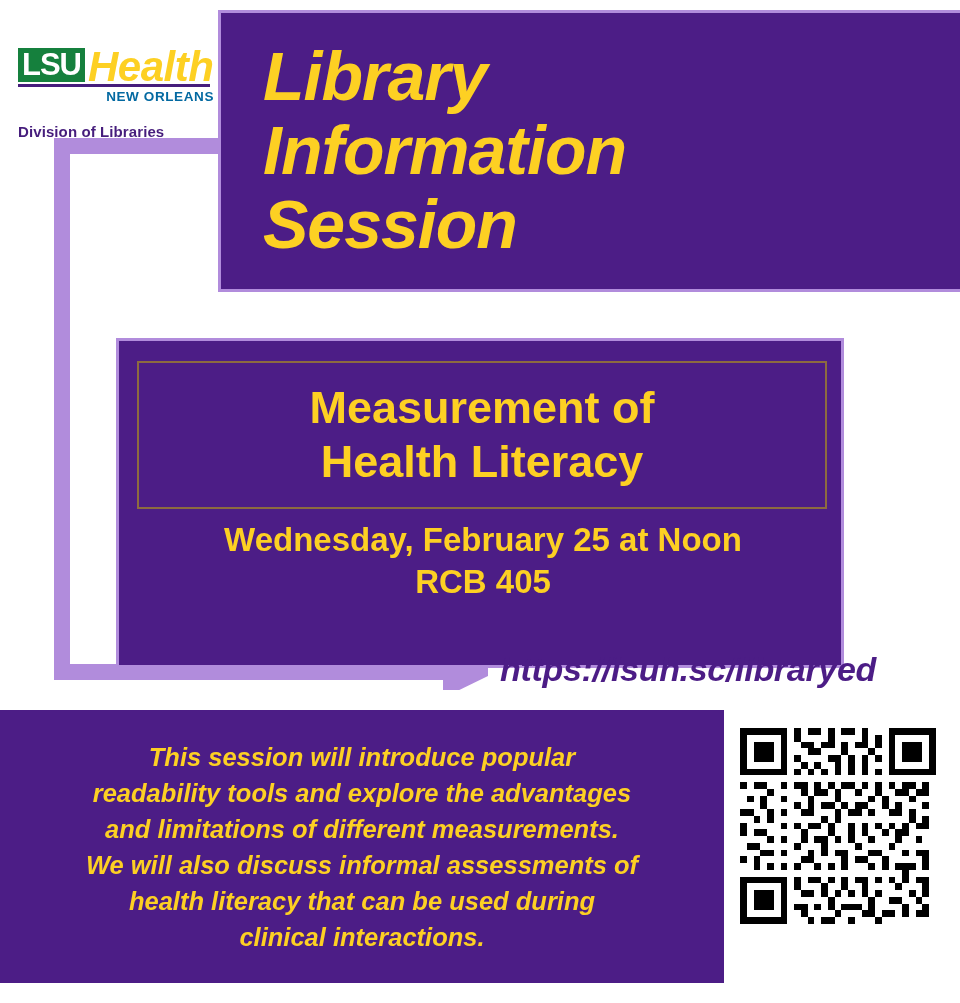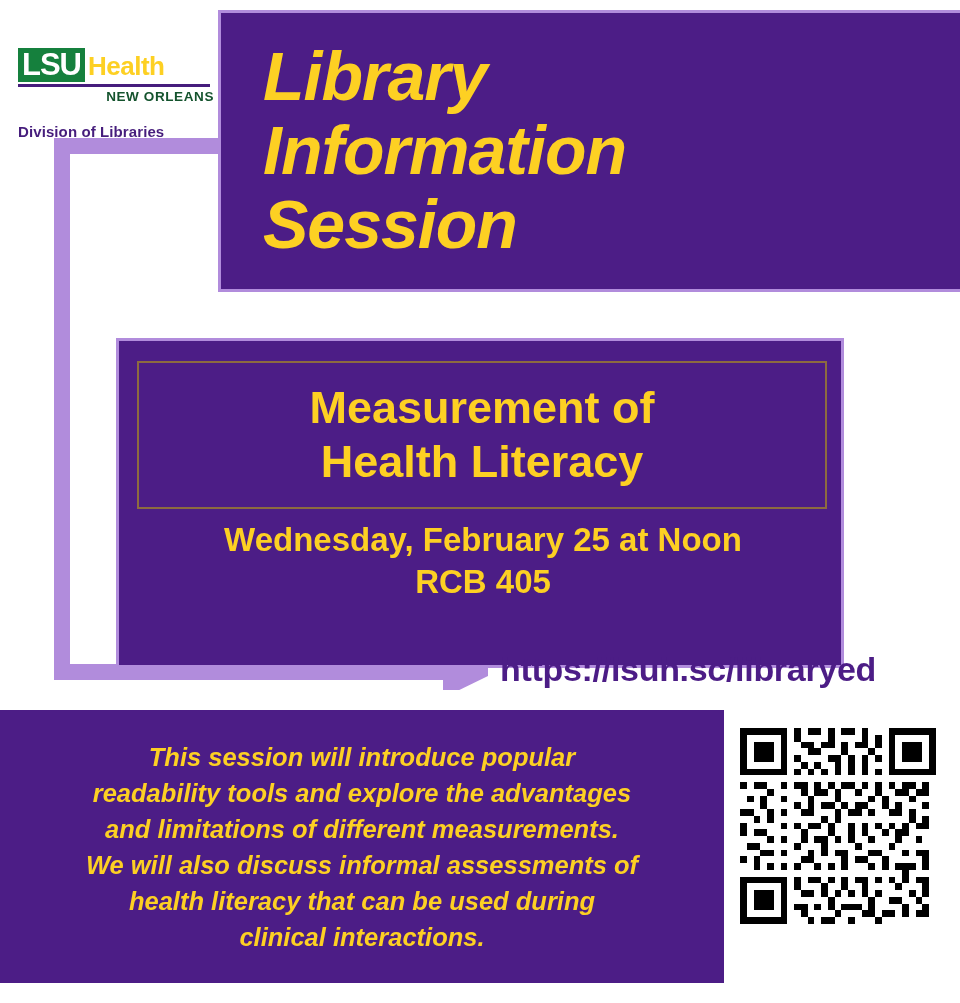--- a/index.html
+++ b/index.html
@@ -37,32 +37,33 @@
     font-weight: bold;
     font-size: 31px;
     line-height: 31px;
     letter-spacing: -1px;
     padding: 1px 4px 2px 4px;
     font-family: "Liberation Sans", sans-serif;
   }
   .logo-health {
     color: #fdd023;
     font-weight: bold;
-    font-size: 26px;
+    font-size: 42px;
     line-height: 31px;
     letter-spacing: -0.5px;
+    font-style: italic;
   }
   .logo-underline {
     width: 192px;
     height: 3px;
     background: #461d7c;
     margin-top: 2px;
   }
   .logo-no {
-    color: #14532d;
+    color: #0369a1;
     font-weight: bold;
     font-size: 13.5px;
     letter-spacing: 0.6px;
     margin-top: 2px;
   }
   .logo-div {
     color: #461d7c;
     font-weight: bold;
     font-size: 15px;
     letter-spacing: 0.1px;
@@ -143,20 +144,21 @@
     white-space: pre-line;
   }
 
   
   .url {
     position: absolute;
     left: 500px;
     top: 650px;
     color: #4c1d86;
     font-weight: bold;
+    font-style: italic;
     font-size: 34px;
     letter-spacing: -0.3px;
   }
 
   
   .desc-block {
     position: absolute;
     left: 0px;
     top: 710px;
     width: 724px;

